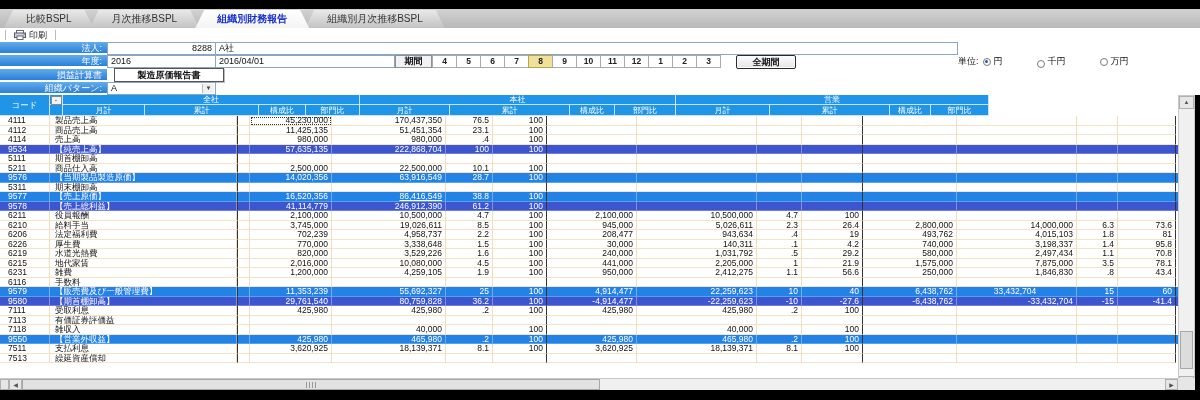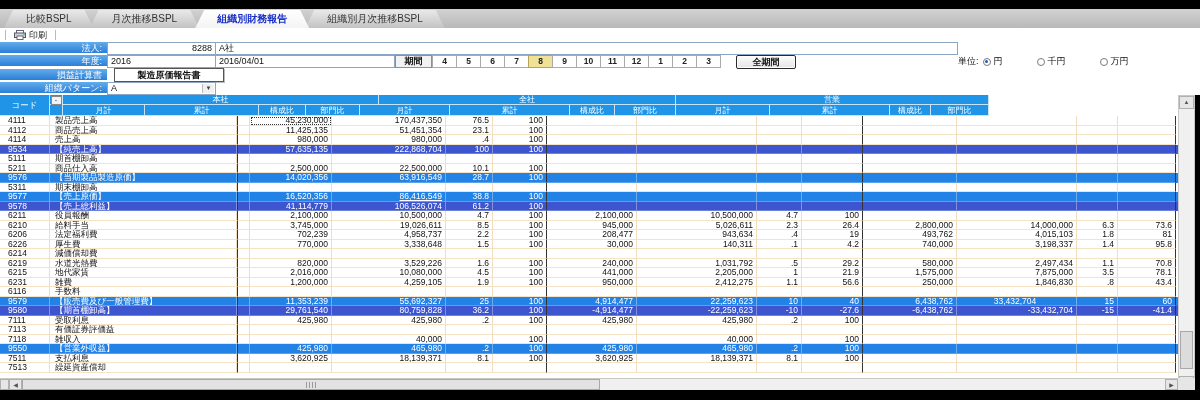--- a/index.html
+++ b/index.html
@@ -147,21 +147,21 @@
         <div class="mbtn">2</div>
         <div class="mbtn">3</div>
       </div>
     <div id="all-period" style="left:736px;top:12.5px;width:60px">全期間</div>
     <div id="unit-row" style="left:958px;top:13px;height:13px;width:240px">
       <span style="margin-right:4px">単位:</span>
     <span class="radio" style="margin-right: 34px;">
           <span class="rdot on"></span>
           <span>円</span>
         </span>
-        <span class="radio" style="margin-right: 34px;">
+        <span class="radio" style="margin-right: 34px; align-items: flex-end;">
           <span class="rdot"></span>
           <span>千円</span>
         </span>
         <span class="radio" style="margin-right: 34px;">
           <span class="rdot"></span>
           <span>万円</span>
         </span>
       </div>
 
     <div class="flabel" style="left:0;top:27px;width:107px">損益計算書</div>
@@ -173,22 +173,22 @@
       <span class="combo-arrow">▼</span>
     </div>
   </div>
 
   <div id="grid">
     <div id="ghead">
       <div id="gh-code" class="hcell">コード</div>
       <div id="gh-right">
         <div id="gh-groups">
           <div id="minus-cell" class="hcell gcell"><span id="minus-btn">-</span></div>
+          <div class="hcell gcell" style="width:297px">全社</div>
           <div class="hcell gcell" style="width:316px">本社</div>
-          <div class="hcell gcell" style="width:297px">全社</div>
           <div class="hcell gcell" style="width:313px">営業</div>
         </div>
         <div id="gh-sub">
             <div class="hcell scell" style="width: 13px;"></div>
             <div class="hcell scell" style="width: 82px;">月計</div>
             <div class="hcell scell" style="width: 114px;">累計</div>
             <div class="hcell scell" style="width: 47px;">構成比</div>
             <div class="hcell scell" style="width: 54px;">部門比</div>
             <div class="hcell scell" style="width: 90px;">月計</div>
             <div class="hcell scell" style="width: 120px;">累計</div>
@@ -353,21 +353,21 @@
           <span class="c-val" style="width: 94px;"></span>
           <span class="c-val" style="width: 120px;"></span>
           <span class="c-val" style="width: 41px;"></span>
           <span class="c-val gend" style="width: 58px;"></span>
         </div>
         <div class="row r-dark">
           <span class="c-code">9578</span>
           <span class="c-name">【売上総利益】</span>
           <span class="c-minus"></span>
           <span class="c-val" style="width: 82px;">41,114,779</span>
-          <span class="c-val" style="width: 114px;">106,526,074</span>
+          <span class="c-val" style="width: 114px;">246,912,390</span>
           <span class="c-val" style="width: 47px;">61.2</span>
           <span class="c-val gend" style="width: 54px;">100</span>
           <span class="c-val" style="width: 90px;"></span>
           <span class="c-val" style="width: 120px;"></span>
           <span class="c-val" style="width: 45px;"></span>
           <span class="c-val gend" style="width: 61px;"></span>
           <span class="c-val" style="width: 94px;"></span>
           <span class="c-val" style="width: 120px;"></span>
           <span class="c-val" style="width: 41px;"></span>
           <span class="c-val gend" style="width: 58px;"></span>
@@ -432,37 +432,20 @@
           <span class="c-val" style="width: 47px;">1.5</span>
           <span class="c-val gend" style="width: 54px;">100</span>
           <span class="c-val" style="width: 90px;">30,000</span>
           <span class="c-val" style="width: 120px;">140,311</span>
           <span class="c-val" style="width: 45px;">.1</span>
           <span class="c-val gend" style="width: 61px;">4.2</span>
           <span class="c-val" style="width: 94px;">740,000</span>
           <span class="c-val" style="width: 120px;">3,198,337</span>
           <span class="c-val" style="width: 41px;">1.4</span>
           <span class="c-val gend" style="width: 58px;">95.8</span>
-        </div>
-        <div class="row">
-          <span class="c-code">6214</span>
-          <span class="c-name">減価償却費</span>
-          <span class="c-minus"></span>
-          <span class="c-val" style="width: 82px;"></span>
-          <span class="c-val" style="width: 114px;"></span>
-          <span class="c-val" style="width: 47px;"></span>
-          <span class="c-val gend" style="width: 54px;"></span>
-          <span class="c-val" style="width: 90px;"></span>
-          <span class="c-val" style="width: 120px;"></span>
-          <span class="c-val" style="width: 45px;"></span>
-          <span class="c-val gend" style="width: 61px;"></span>
-          <span class="c-val" style="width: 94px;"></span>
-          <span class="c-val" style="width: 120px;"></span>
-          <span class="c-val" style="width: 41px;"></span>
-          <span class="c-val gend" style="width: 58px;"></span>
         </div>
         <div class="row">
           <span class="c-code">6219</span>
           <span class="c-name">水道光熱費</span>
           <span class="c-minus"></span>
           <span class="c-val" style="width: 82px;">820,000</span>
           <span class="c-val" style="width: 114px;">3,529,226</span>
           <span class="c-val" style="width: 47px;">1.6</span>
           <span class="c-val gend" style="width: 54px;">100</span>
           <span class="c-val" style="width: 90px;">240,000</span>

